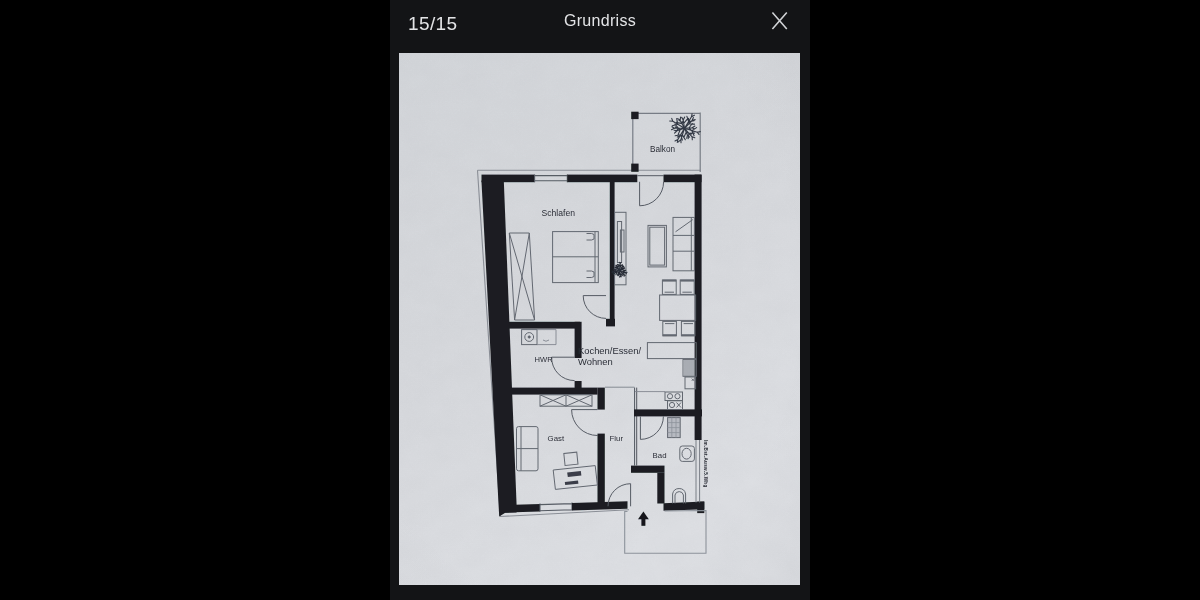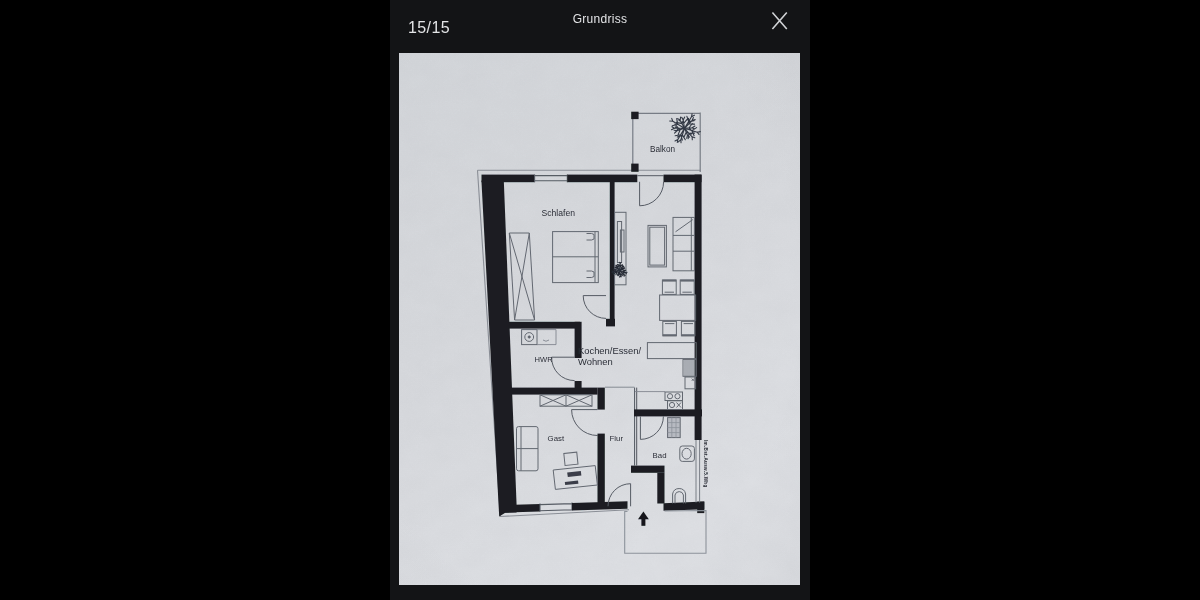--- a/index.html
+++ b/index.html
@@ -1,19 +1,19 @@
 <!DOCTYPE html>
 <html><head>
 <meta charset="utf-8">
 <style>
   html,body{margin:0;padding:0;background:#000;width:1200px;height:600px;overflow:hidden;}
   body{font-family:"Liberation Sans", sans-serif;position:relative;}
   .col{position:absolute;left:390px;top:0;width:420px;height:600px;background:#131416;}
-  .hdr-num{position:absolute;left:408px;top:19px;font-size:16px;color:#e3e4e6;letter-spacing:.4px;text-align:right;}
-  .hdr-title{position:absolute;left:390px;top:12px;width:420px;text-align:center;font-size:12px;color:#e3e4e6;letter-spacing:.3px;}
+  .hdr-num{position:absolute;left:408px;top:13px;font-size:19px;color:#e3e4e6;letter-spacing:.4px;text-align:right;}
+  .hdr-title{position:absolute;left:390px;top:12px;width:420px;text-align:center;font-size:16px;color:#e3e4e6;letter-spacing:.3px;}
   .photo{position:absolute;left:399px;top:53px;width:401px;height:532px;background:#d5d7db;}
 </style>
 </head>
 <body>
 
 <div class="col"></div>
 
 <div class="hdr-num">15/15</div>
 
 <div class="hdr-title">Grundriss</div>

